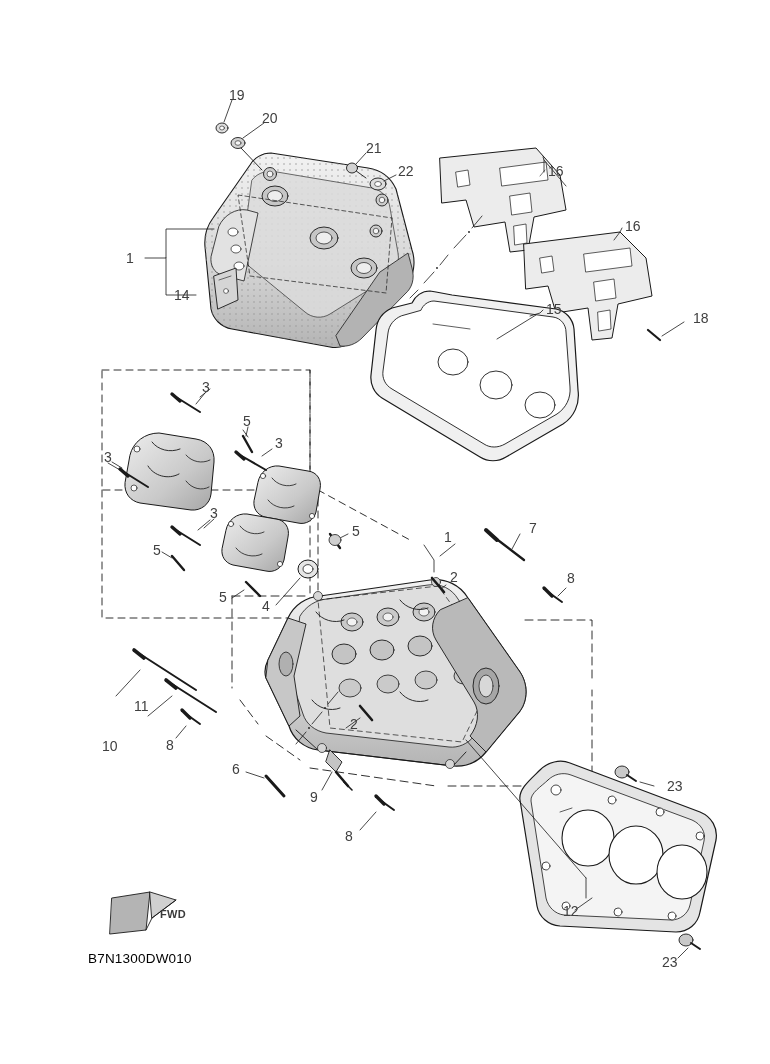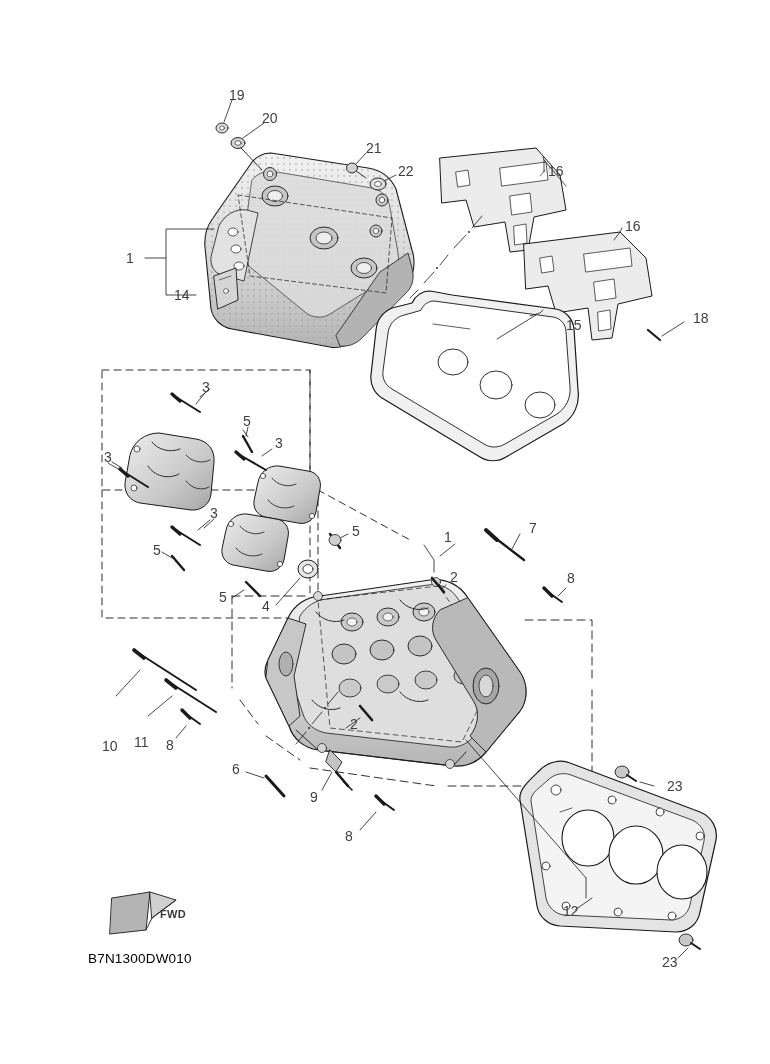--- a/index.html
+++ b/index.html
@@ -418,37 +418,37 @@
   </svg>
 
   <div class="callout" style="left:229px;top:88px;">19</div>
   <div class="callout" style="left:262px;top:111px;">20</div>
   <div class="callout" style="left:366px;top:141px;">21</div>
   <div class="callout" style="left:398px;top:164px;">22</div>
   <div class="callout" style="left:548px;top:164px;">16</div>
   <div class="callout" style="left:625px;top:219px;">16</div>
   <div class="callout" style="left:126px;top:251px;">1</div>
   <div class="callout" style="left:174px;top:288px;">14</div>
-  <div class="callout" style="left:546px;top:318px;margin-left:20px;">15</div>
+  <div class="callout" style="left:546px;top:302px;">15</div>
   <div class="callout" style="left:693px;top:311px;">18</div>
   <div class="callout" style="left:202px;top:380px;">3</div>
   <div class="callout" style="left:243px;top:414px;">5</div>
   <div class="callout" style="left:275px;top:436px;">3</div>
   <div class="callout" style="left:104px;top:450px;">3</div>
   <div class="callout" style="left:210px;top:506px;">3</div>
   <div class="callout" style="left:444px;top:530px;">1</div>
   <div class="callout" style="left:352px;top:524px;">5</div>
   <div class="callout" style="left:529px;top:521px;">7</div>
   <div class="callout" style="left:153px;top:543px;">5</div>
   <div class="callout" style="left:450px;top:570px;">2</div>
   <div class="callout" style="left:567px;top:571px;">8</div>
   <div class="callout" style="left:219px;top:590px;">5</div>
   <div class="callout" style="left:262px;top:599px;">4</div>
   <div class="callout" style="left:102px;top:695px;margin-top:44px;">10</div>
-  <div class="callout" style="left:134px;top:735px;">11</div>
+  <div class="callout" style="left:134px;top:699px;">11</div>
   <div class="callout" style="left:350px;top:717px;">2</div>
   <div class="callout" style="left:166px;top:738px;">8</div>
   <div class="callout" style="left:232px;top:762px;">6</div>
   <div class="callout" style="left:310px;top:790px;">9</div>
   <div class="callout" style="left:667px;top:779px;">23</div>
   <div class="callout" style="left:345px;top:829px;">8</div>
   <div class="callout" style="left:563px;top:904px;text-align:right;">12</div>
   <div class="callout" style="left:662px;top:955px;">23</div>
 
   <div class="fwd-label">FWD</div>

